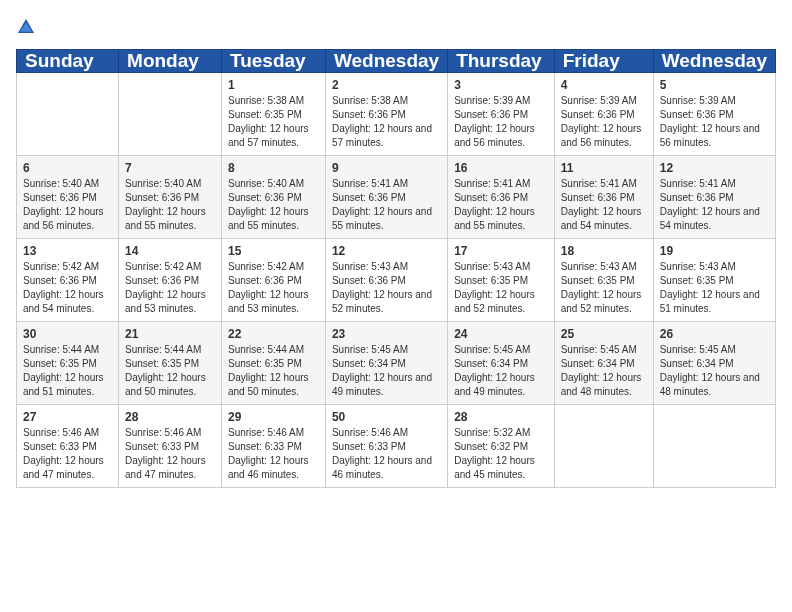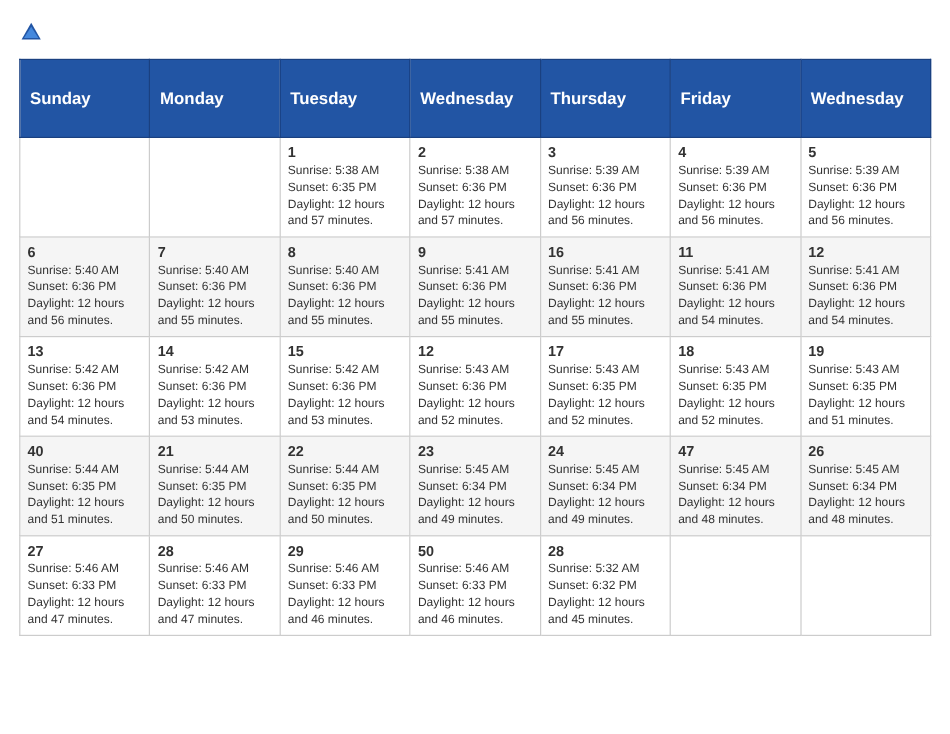--- a/index.html
+++ b/index.html
@@ -40,22 +40,22 @@
     }
     .calendar {
       width: 100%;
       border-collapse: collapse;
       border: 1px solid #ccc;
     }
     .calendar th {
       background: #2255a4;
       color: #fff;
       text-align: left;
-      padding: 24px 8px;
-      font-size: 14px;
+      padding: 0 8px;
+      font-size: 19px;
       font-weight: bold;
       border: 1px solid #1a4080;
     }
     .calendar td {
       vertical-align: top;
       padding: 5px 6px;
       border: 1px solid #ccc;
       width: 108px;
       min-height: 80px;
       font-size: 10.5px;
@@ -230,21 +230,21 @@
         </td>
         <td>
           <span class="day-num">19</span>
           <div class="day-info" style="white-space: pre-line;">Sunrise: 5:43 AM
 Sunset: 6:35 PM
 Daylight: 12 hours and 51 minutes.</div>
         </td>
       </tr>
       <tr>
         <td>
-          <span class="day-num">40</span>
+          <span class="day-num">30</span>
           <div class="day-info" style="white-space: pre-line;">Sunrise: 5:44 AM
 Sunset: 6:35 PM
 Daylight: 12 hours and 51 minutes.</div>
         </td>
         <td>
           <span class="day-num">21</span>
           <div class="day-info" style="white-space: pre-line;">Sunrise: 5:44 AM
 Sunset: 6:35 PM
 Daylight: 12 hours and 50 minutes.</div>
         </td>
@@ -260,21 +260,21 @@
 Sunset: 6:34 PM
 Daylight: 12 hours and 49 minutes.</div>
         </td>
         <td>
           <span class="day-num">24</span>
           <div class="day-info" style="white-space: pre-line;">Sunrise: 5:45 AM
 Sunset: 6:34 PM
 Daylight: 12 hours and 49 minutes.</div>
         </td>
         <td>
-          <span class="day-num">47</span>
+          <span class="day-num">25</span>
           <div class="day-info" style="white-space: pre-line;">Sunrise: 5:45 AM
 Sunset: 6:34 PM
 Daylight: 12 hours and 48 minutes.</div>
         </td>
         <td>
           <span class="day-num">26</span>
           <div class="day-info" style="white-space: pre-line;">Sunrise: 5:45 AM
 Sunset: 6:34 PM
 Daylight: 12 hours and 48 minutes.</div>
         </td>

